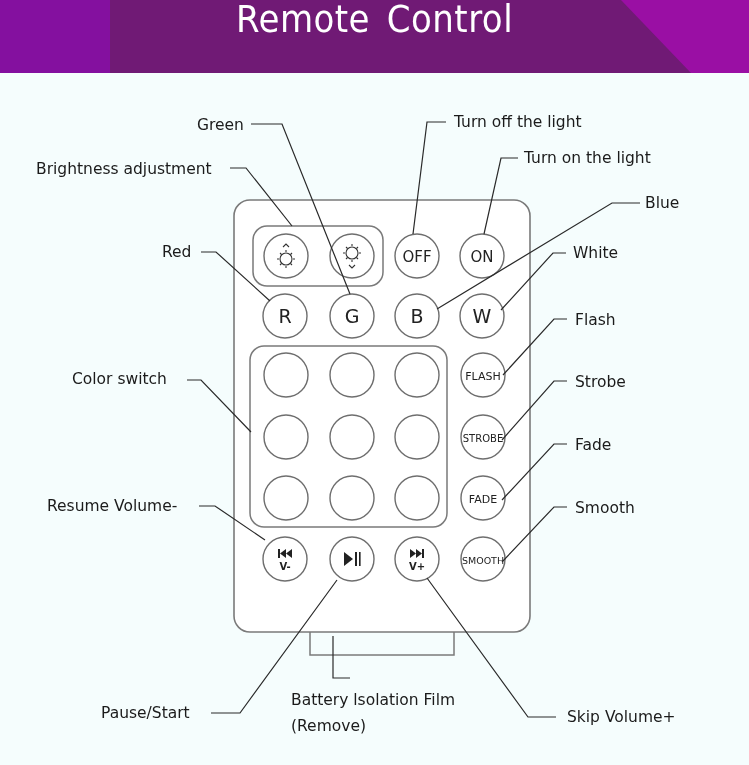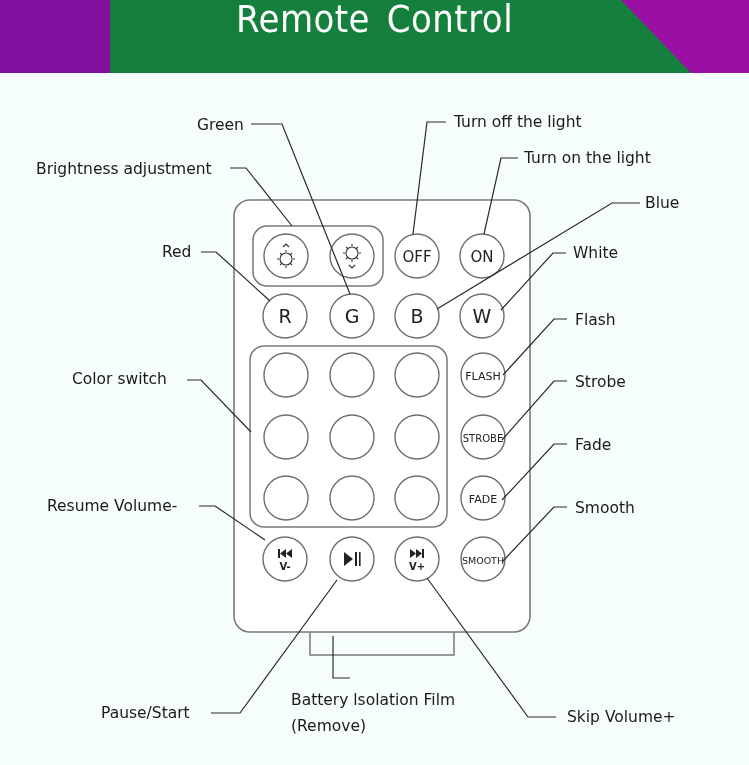--- a/index.html
+++ b/index.html
@@ -1,17 +1,17 @@
 <!DOCTYPE html>
 <html><head>
 <meta charset="utf-8">
 <style>
   html, body { margin: 0; padding: 0; }
   body { width: 749px; height: 765px; background: #f5fdfd; overflow: hidden; position: relative; font-family: "DejaVu Sans", sans-serif; }
-  .banner { position: absolute; left: 0; top: 0; width: 749px; height: 73px; background: #15803d; overflow: hidden; }
+  .banner { position: absolute; left: 0; top: 0; width: 749px; height: 73px; background: #701a75; overflow: hidden; }
   .banner .wedge { position: absolute; right: 0; top: 0; width: 0; height: 0; border-top: 73px solid #9a0fa4; border-left: 70px solid transparent; }
   .banner .wedge2 { position: absolute; right: 0; top: 0; width: 58px; height: 73px; background: #9a0fa4; }
   .banner .shade { position: absolute; left: 0; top: 0; width: 110px; height: 73px; background: #84109f; }
   .banner h1 { position: absolute; left: 0; right: 0; top: 0; margin: 0; text-align: center; color: #ffffff; font-weight: normal; font-size: 37px; line-height: 40px; letter-spacing: 0.5px; font-family: "DejaVu Sans", sans-serif; transform: scaleX(0.92); word-spacing: 6px; }
   svg.diagram { position: absolute; left: 0; top: 0; }
   .lbl { font-family: "DejaVu Sans", sans-serif; font-size: 15.5px; fill: #1b1b1b; }
   .btn-txt { font-family: "DejaVu Sans", sans-serif; fill: #222; text-anchor: middle; }
   .ln { stroke: #2a2a2a; stroke-width: 1.2; fill: none; }
   .outline { stroke: #7a7a7a; stroke-width: 1.6; fill: #ffffff; }
   .inner { stroke: #7a7a7a; stroke-width: 1.5; fill: none; }

